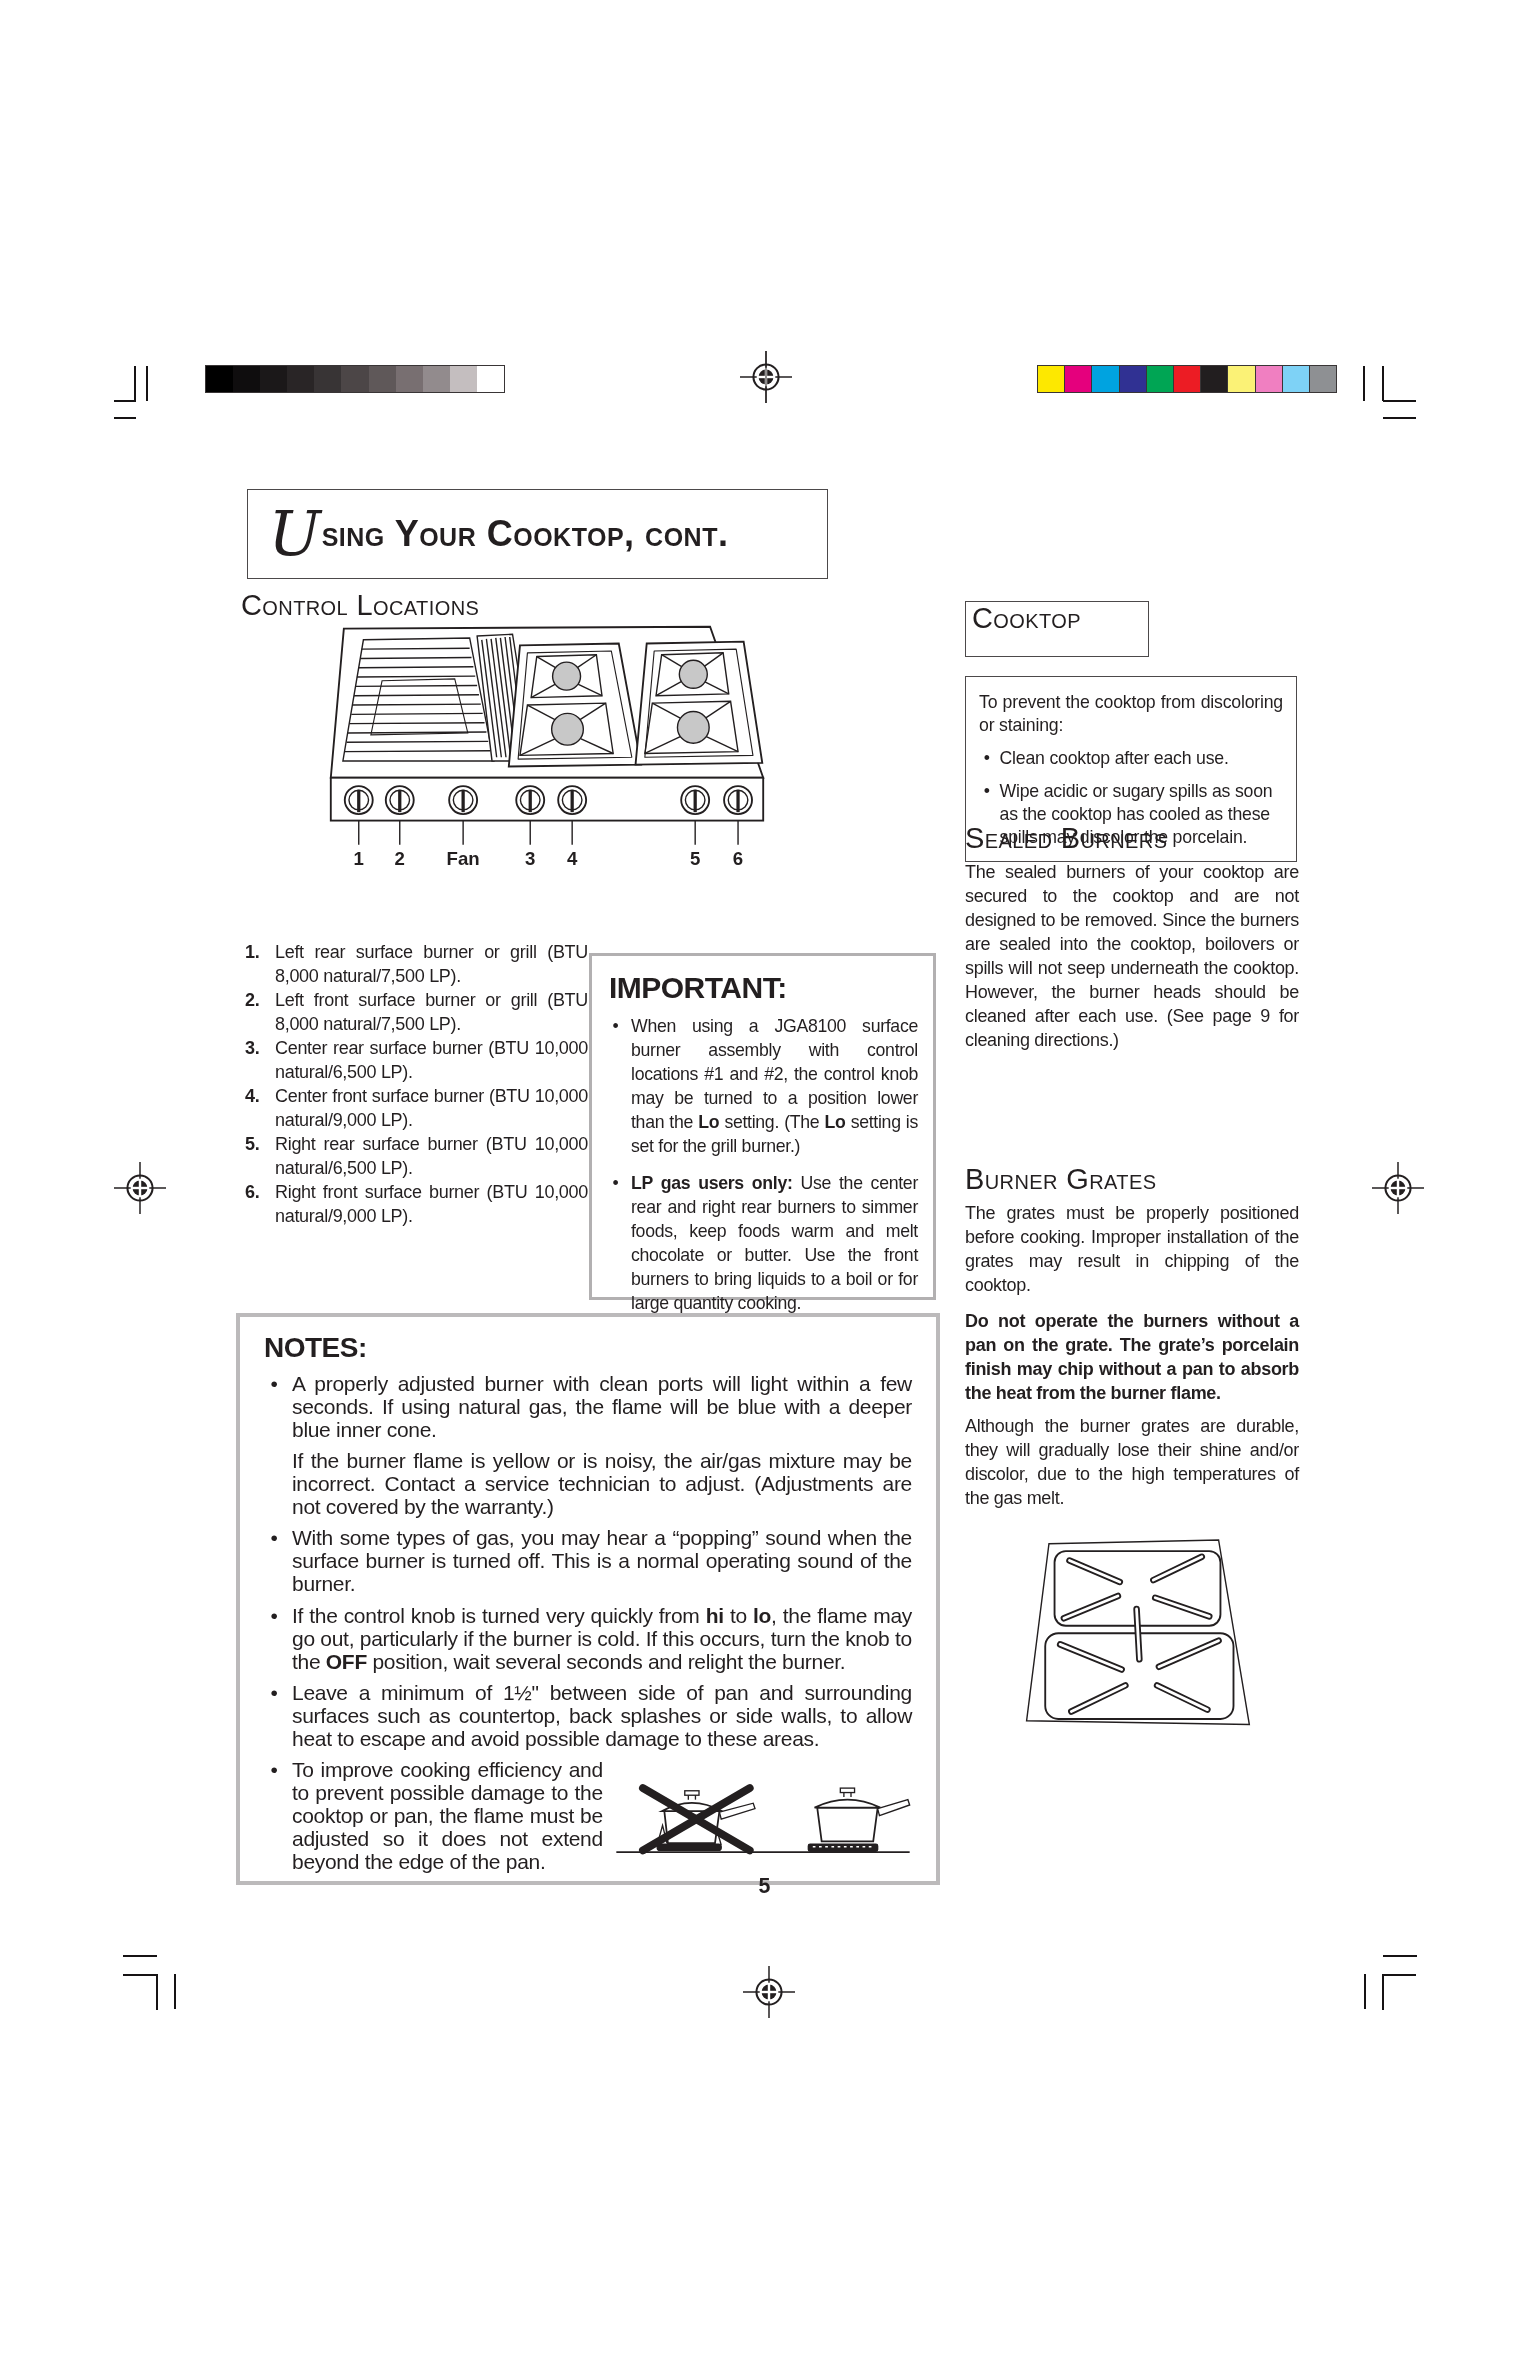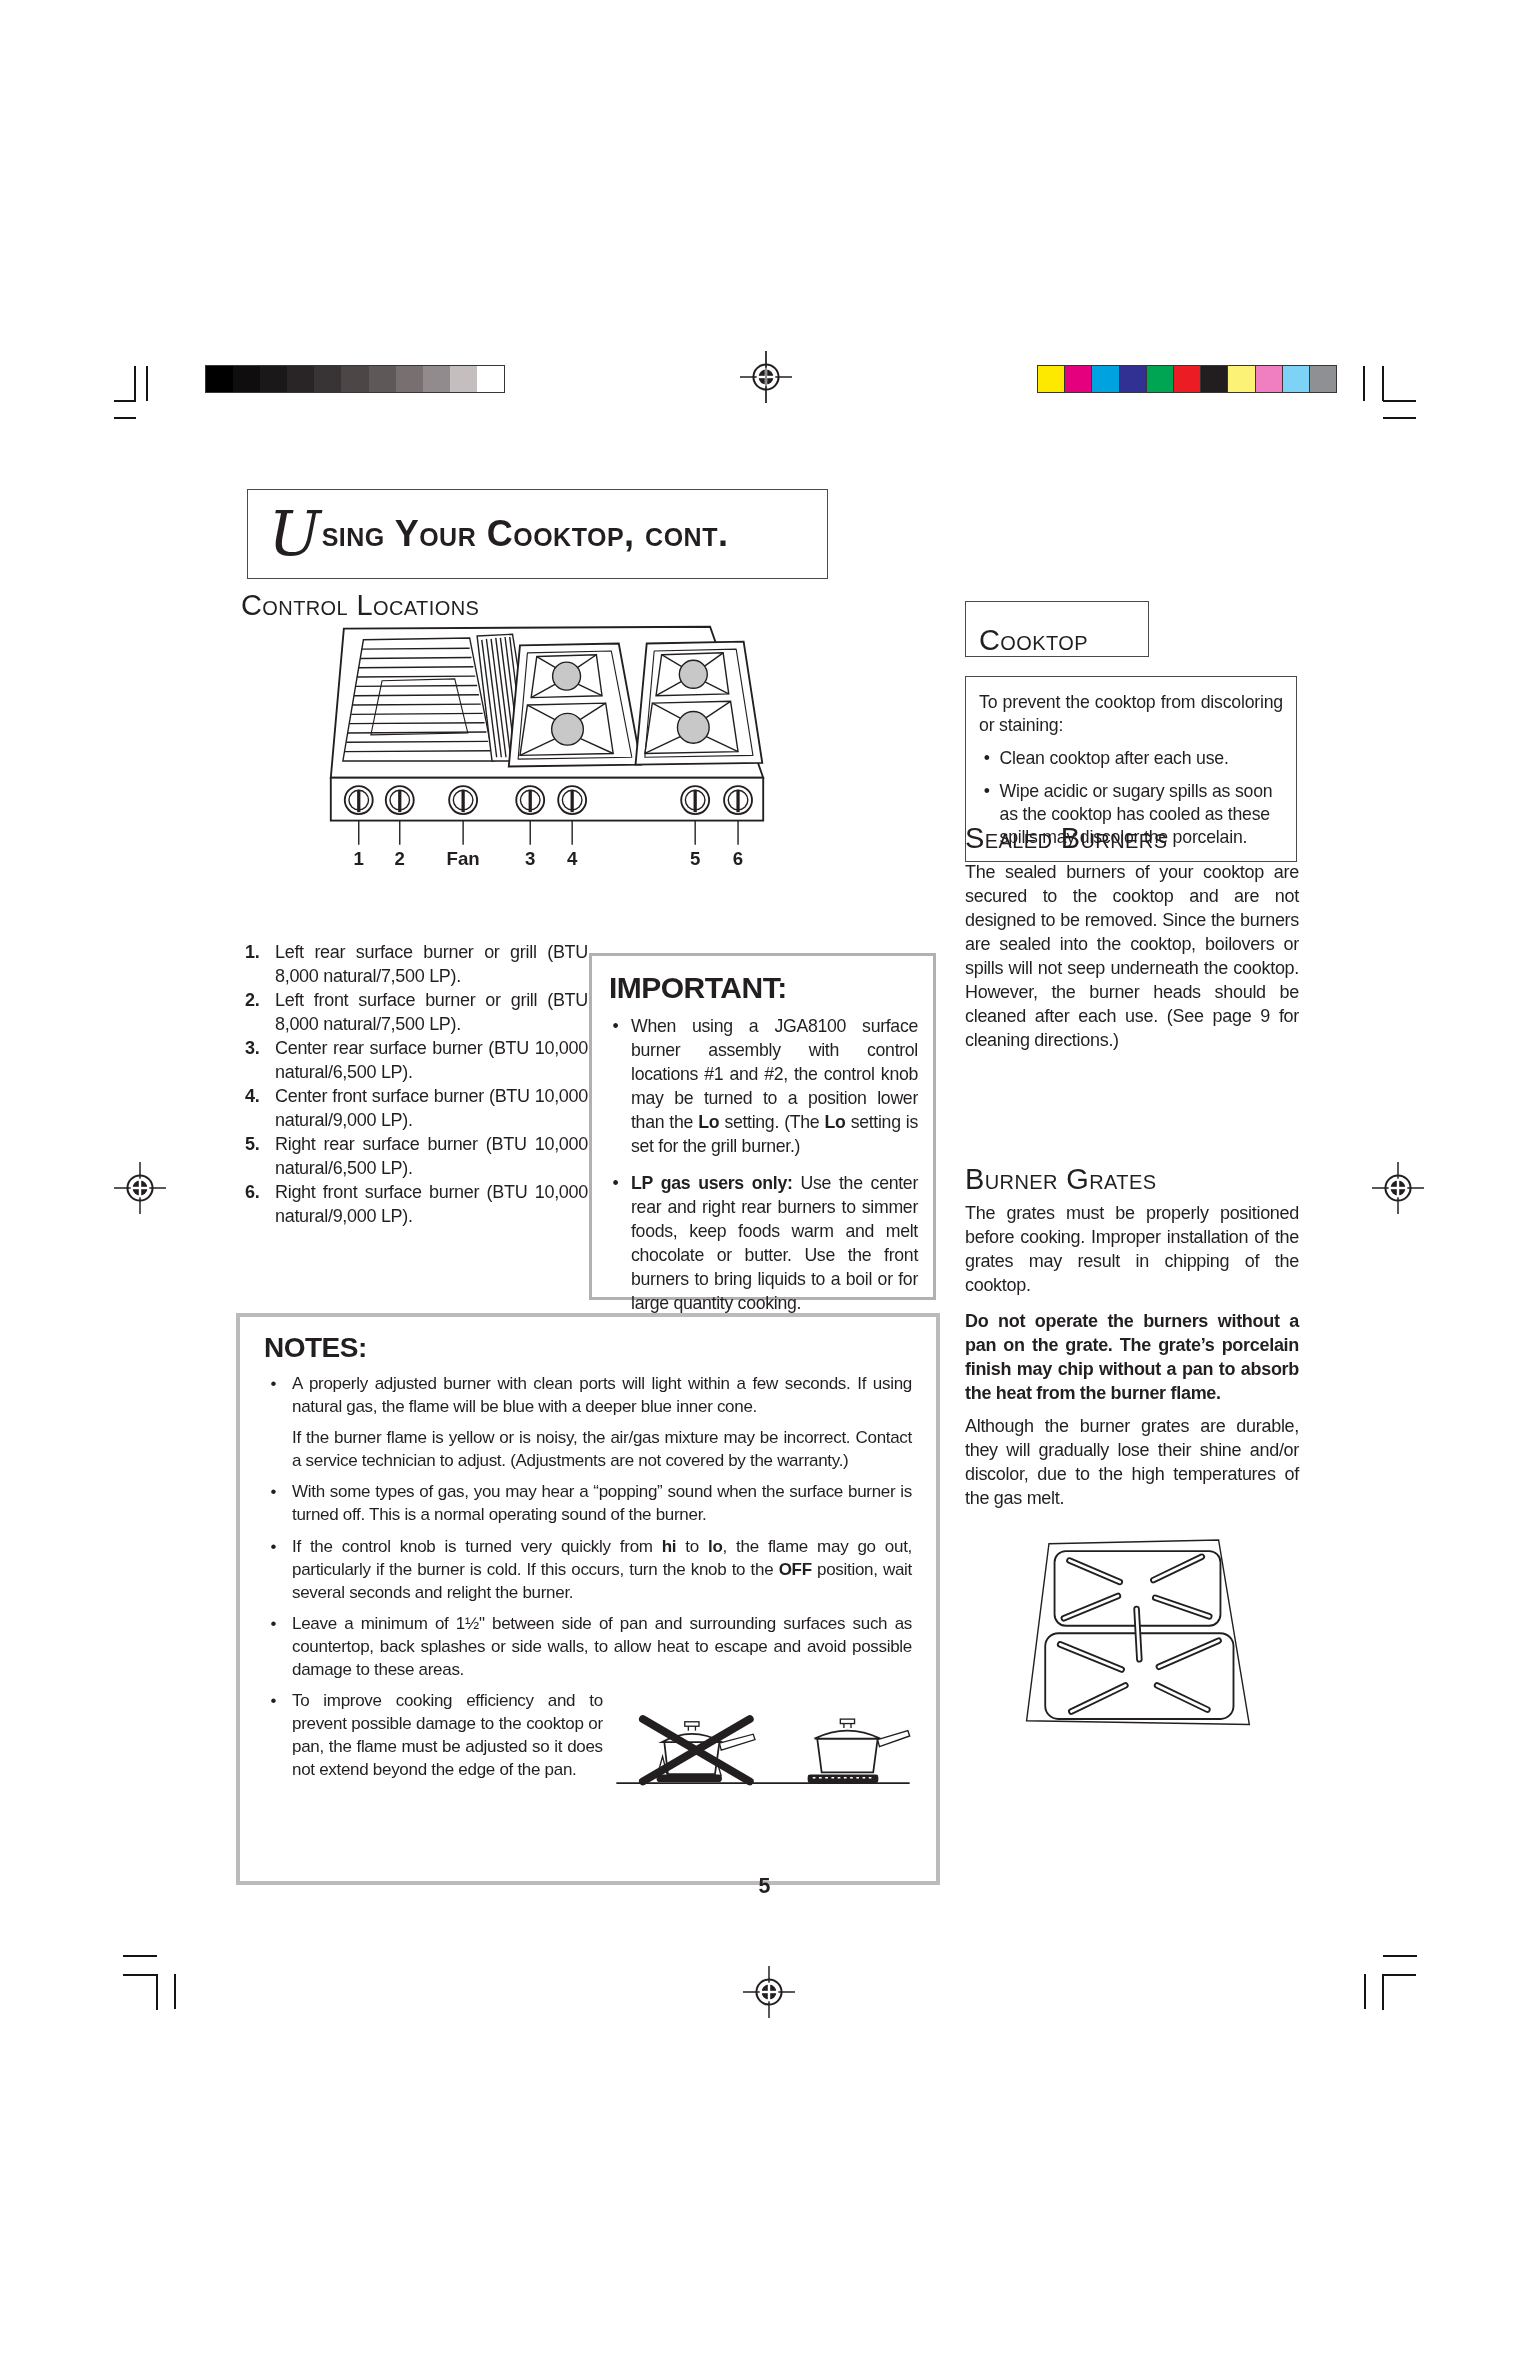--- a/index.html
+++ b/index.html
@@ -32,27 +32,27 @@
            border:3.7px solid #b2b0b1;padding:15px 15px 9.3px 15px;}
   .imp-head{font-weight:bold;font-size:30px;letter-spacing:-0.5px;margin:0 0 9.3px 1.9px;}
   .imp-bullet{position:relative;padding-left:24px;font-size:17.7px;line-height:24px;letter-spacing:-0.3px;
               text-align:justify;margin-bottom:13px;}
   .bulleted::before{content:"\2022";position:absolute;left:5.6px;top:0;}
   .b{font-weight:bold;}
   
   .notes-box{position:absolute;left:236px;top:1313px;width:704px;height:572px;box-sizing:border-box;
              border:4.7px solid #bcbabb;padding:15px 24px 9.3px 24px;}
   .notes-head{font-weight:bold;font-size:28px;letter-spacing:-0.5px;margin:0 0 7.5px 0;}
-  .note-para{position:relative;padding-left:28px;font-size:17px;line-height:23px;letter-spacing:-0.3px;
+  .note-para{position:relative;padding-left:28px;font-size:21px;line-height:23px;letter-spacing:-0.3px;
              text-align:justify;margin-bottom:8.4px;}
   .note-para.bulleted::before{left:6.5px;}
   .pan-float{float:right;margin:22.4px 0 0 11.2px;}
   
   .cooktop-head-box{position:absolute;left:965px;top:601px;width:184px;height:56px;box-sizing:border-box;
-                    border:1.9px solid #4c494a;display:flex;align-items:flex-end;padding-left:13px;}
+                    border:1.9px solid #4c494a;display:flex;align-items:flex-start;padding-left:6px;}
   .info-box{position:absolute;left:965px;top:676px;width:332px;box-sizing:border-box;
             border:1.9px solid #4c494a;padding:14px 13px 12px 13px;font-size:17.7px;line-height:23px;letter-spacing:-0.2px;}
   .info-box .intro{text-align:justify;margin-bottom:10.3px;}
   .info-bullet{position:relative;padding-left:20.5px;text-align:left;margin-bottom:9.3px;}
   .info-bullet::before{content:"\2022";position:absolute;left:4.7px;top:0;}
   .info-bullet:last-child{margin-bottom:0;}
   .rcol-block{position:absolute;left:965px;width:334px;}
   .sealed-block{top:822px;}
   .grates-block{top:1163px;}
   .rcol-block p{margin:5.6px 0 9.3px 0;font-size:18px;line-height:24px;letter-spacing:-0.3px;text-align:justify;}

